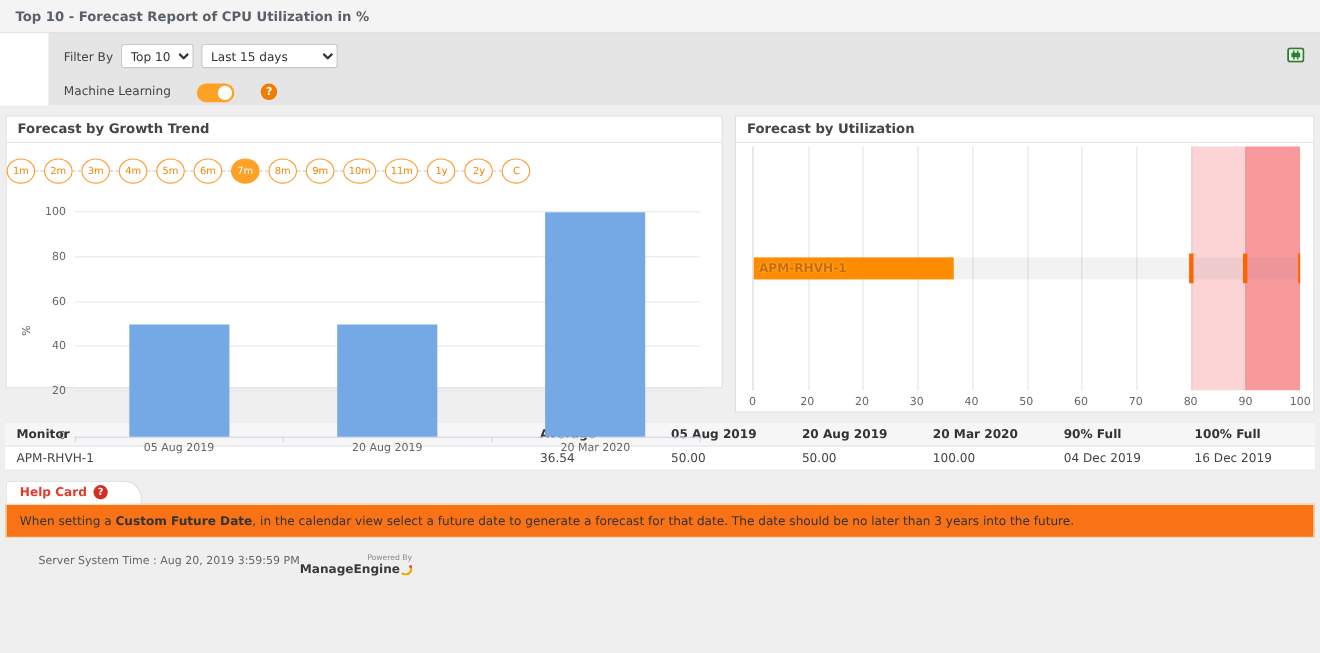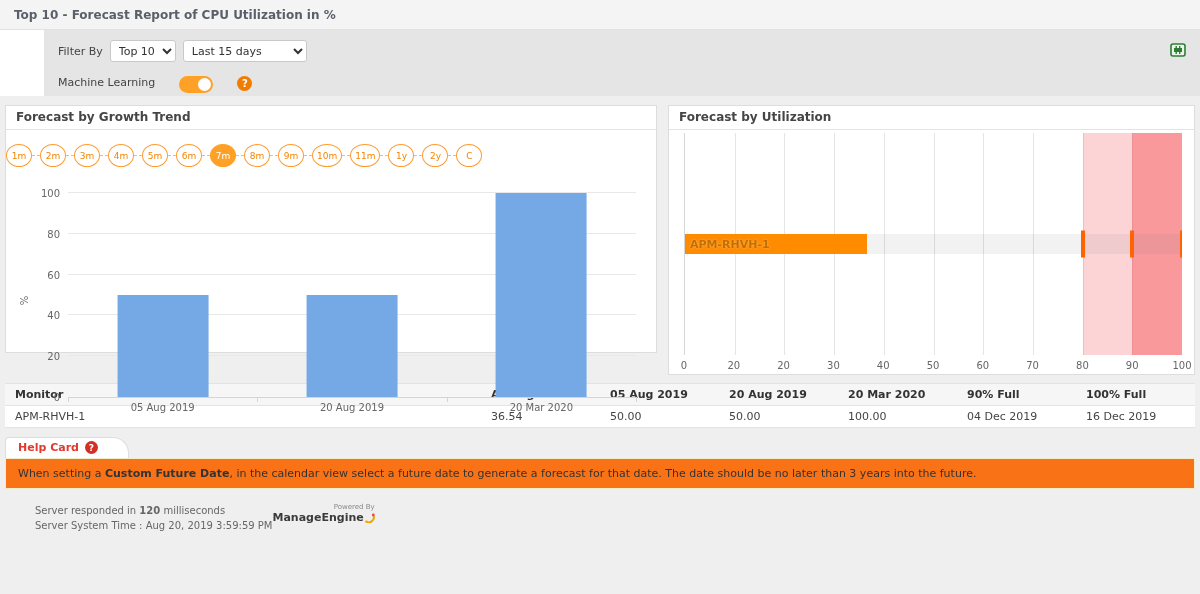--- a/index.html
+++ b/index.html
@@ -261,23 +261,20 @@
       <span class="t">Help Card</span>
       <span class="help-q">?</span>
     </div>
     <div class="help-note">
       <span>When setting a </span><b>Custom Future Date</b><span>, in the calendar view select a future date to generate a forecast for that date. The date should be no later than 3 years into the future.</span>
     </div>
   </div>
 
   <div class="footer">
     <div class="foot-left">
-      <div>
-        <span>Server responded in </span><b>120</b><span> milliseconds</span>
-      </div>
       <div>Server System Time : Aug 20, 2019 3:59:59 PM</div>
     </div>
     <div class="foot-right">
       <div class="pw">Powered By</div>
       <div class="brand">
         <span>ManageEngine</span>
         <svg width="11" height="11" viewBox="0 0 11 11">
           <path d="M1.5 9 A5 5 0 0 0 9.5 3.5" stroke="#f0a500" fill="none" stroke-width="2"></path>
           <circle cx="9.3" cy="3" r="1.4" fill="#e74c3c"></circle>
         </svg>

